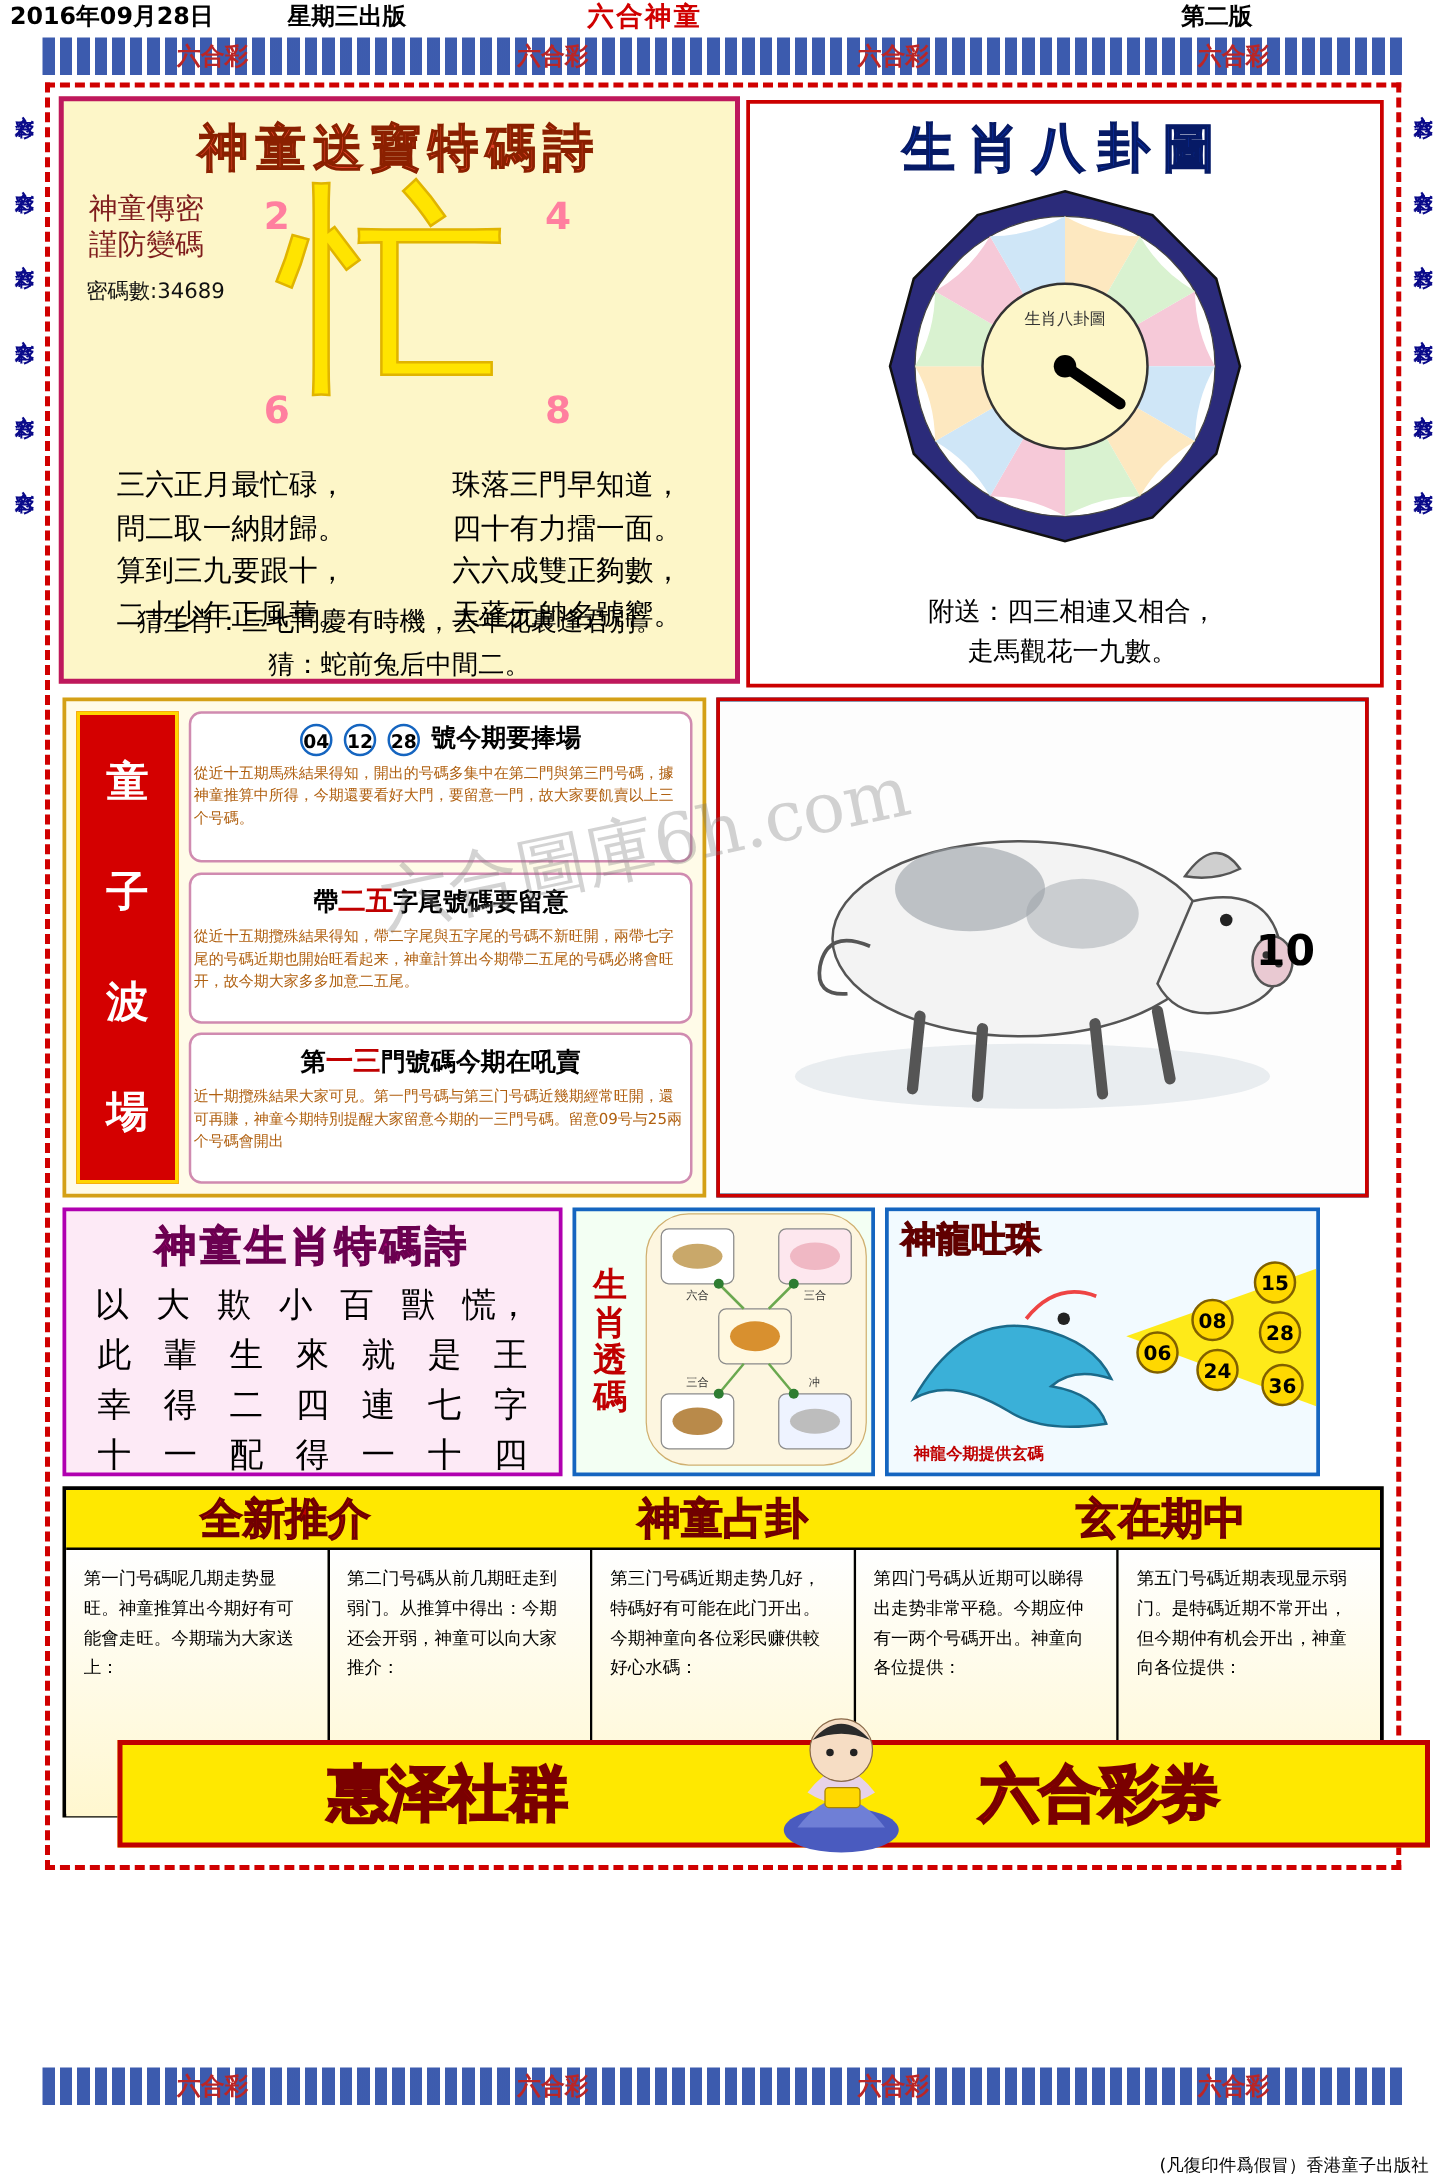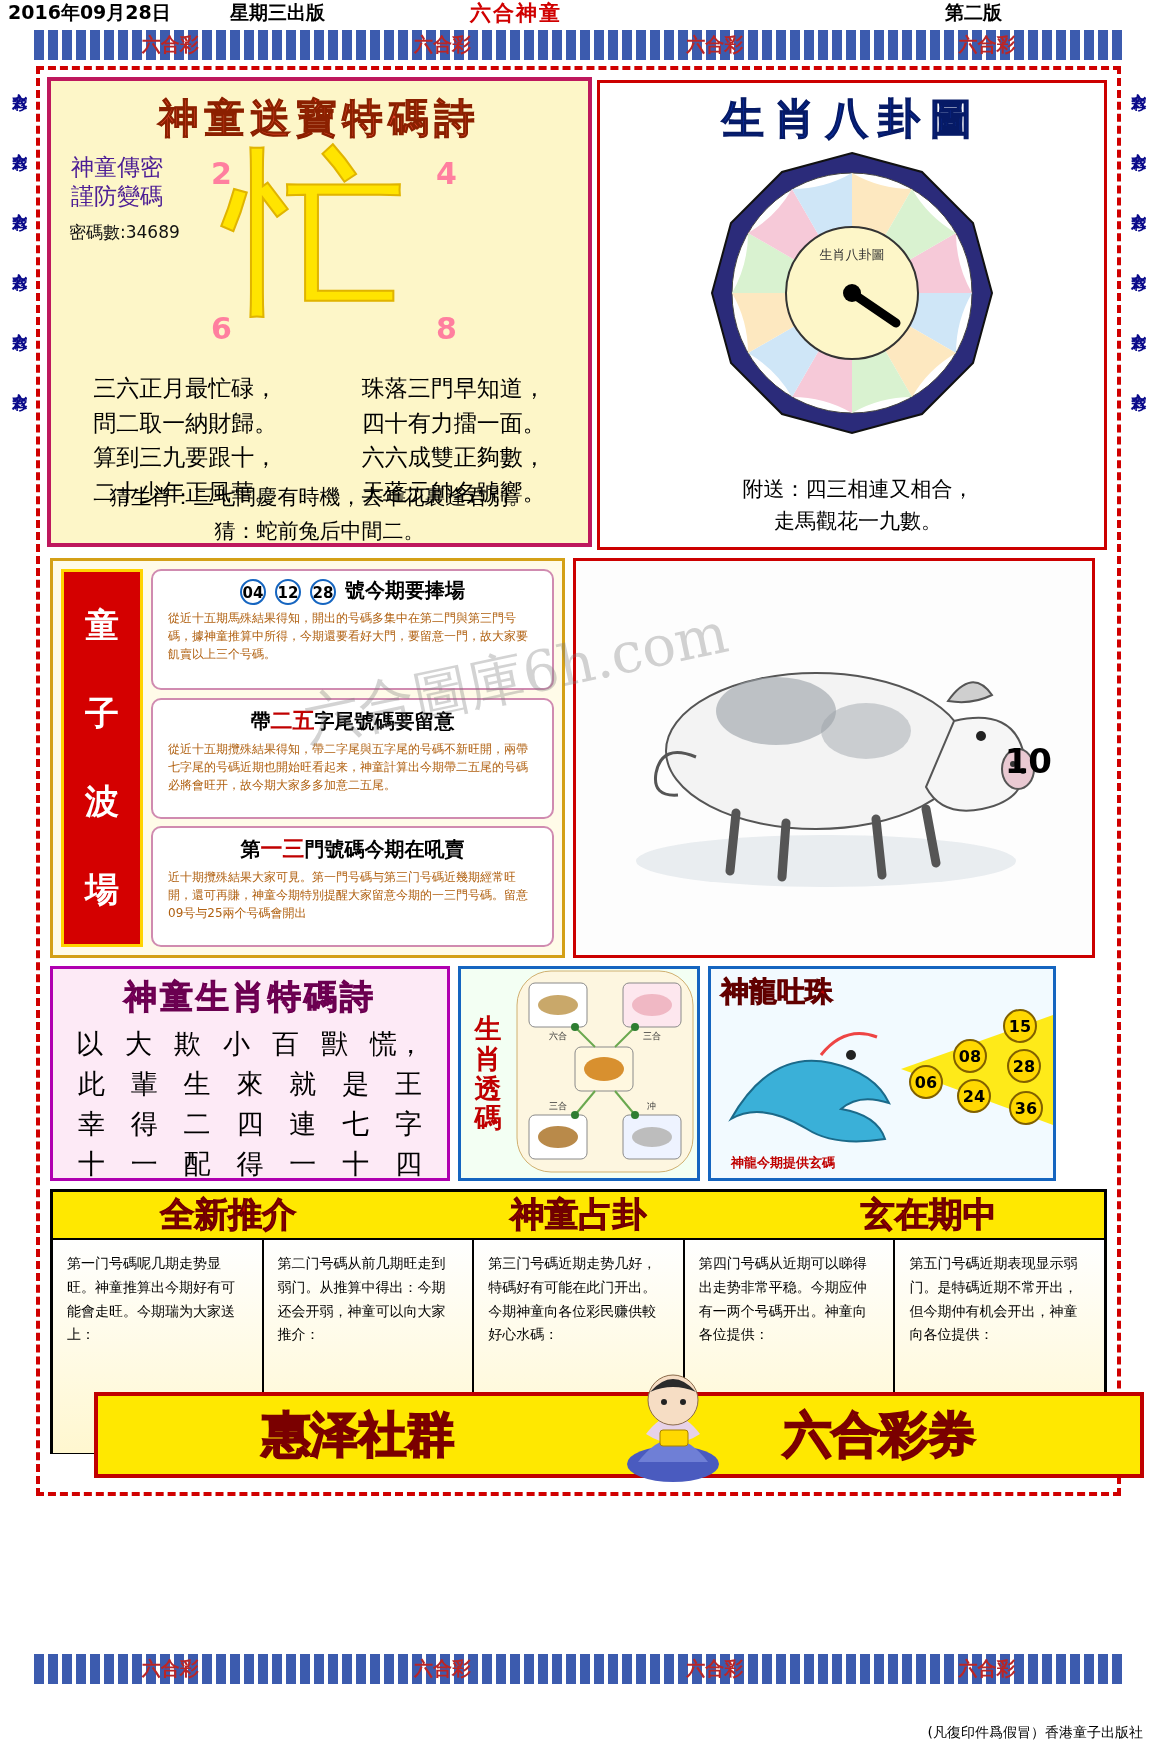--- a/index.html
+++ b/index.html
@@ -67,21 +67,21 @@
     position:relative; margin:1px;
   }
   .boxA h1 {
     margin:10px 0 2px 0; text-align:center;
     font-size:40px; font-family:"DejaVu Serif", serif;
     color:#e8462c; letter-spacing:6px;
     -webkit-text-stroke:1px #8b2000;
   }
   .boxA .sub {
     position:absolute; left:20px; top:72px;
-    font-size:23px; color:#4c1d95; line-height:1.25; font-family:"DejaVu Serif",serif;
+    font-size:23px; color:#7f1d1d; line-height:1.25; font-family:"DejaVu Serif",serif;
   }
   .boxA .code {
     position:absolute; left:18px; top:140px;
     font-size:17px; color:#111;
   }
   .boxA .bigchar {
     position:absolute; left:175px; top:60px;
     font-size:180px; color:#ffe400; font-family:"DejaVu Serif",serif;
     -webkit-text-stroke:2px #e0b400; line-height:1;
   }
@@ -117,21 +117,21 @@
 
   
   .boxC { width:515px; height:400px; border:3px solid #d4a017; background:#fffbe8; margin:4px; position:relative; display:flex;}
   .boxC .vbanner {
     width:82px; margin:8px; background:#d40000; border:3px solid #ffd400;
     color:#fff; font-size:34px; font-weight:bold; font-family:"DejaVu Serif",serif;
     display:flex; flex-direction:column; align-items:center; justify-content:space-around;
     padding:10px 0;
   }
   .boxC .tips { flex:1; display:flex; flex-direction:column; justify-content:space-between; padding:8px 8px 8px 0;}
-  .tip { border:2px solid #d08bb0; border-radius:10px; background:#fff; padding:6px 15px; height:121px;}
+  .tip { border:2px solid #d08bb0; border-radius:10px; background:#fff; padding:6px 2px; height:121px;}
   .tip .th { font-size:20px; font-weight:bold; text-align:center; margin-bottom:4px;}
   .tip .th .hl { color:#c00000; font-size:22px;}
   .tip .tb { font-size:12px; color:#b06010; line-height:1.5; }
   .ball {
     display:inline-block; width:26px; height:26px; line-height:24px; border-radius:50%;
     background:#fff; border:2px solid #1565c0; color:#000; font-size:15px; text-align:center;
     font-weight:bold; margin-right:2px; vertical-align:middle;
   }
 
   

